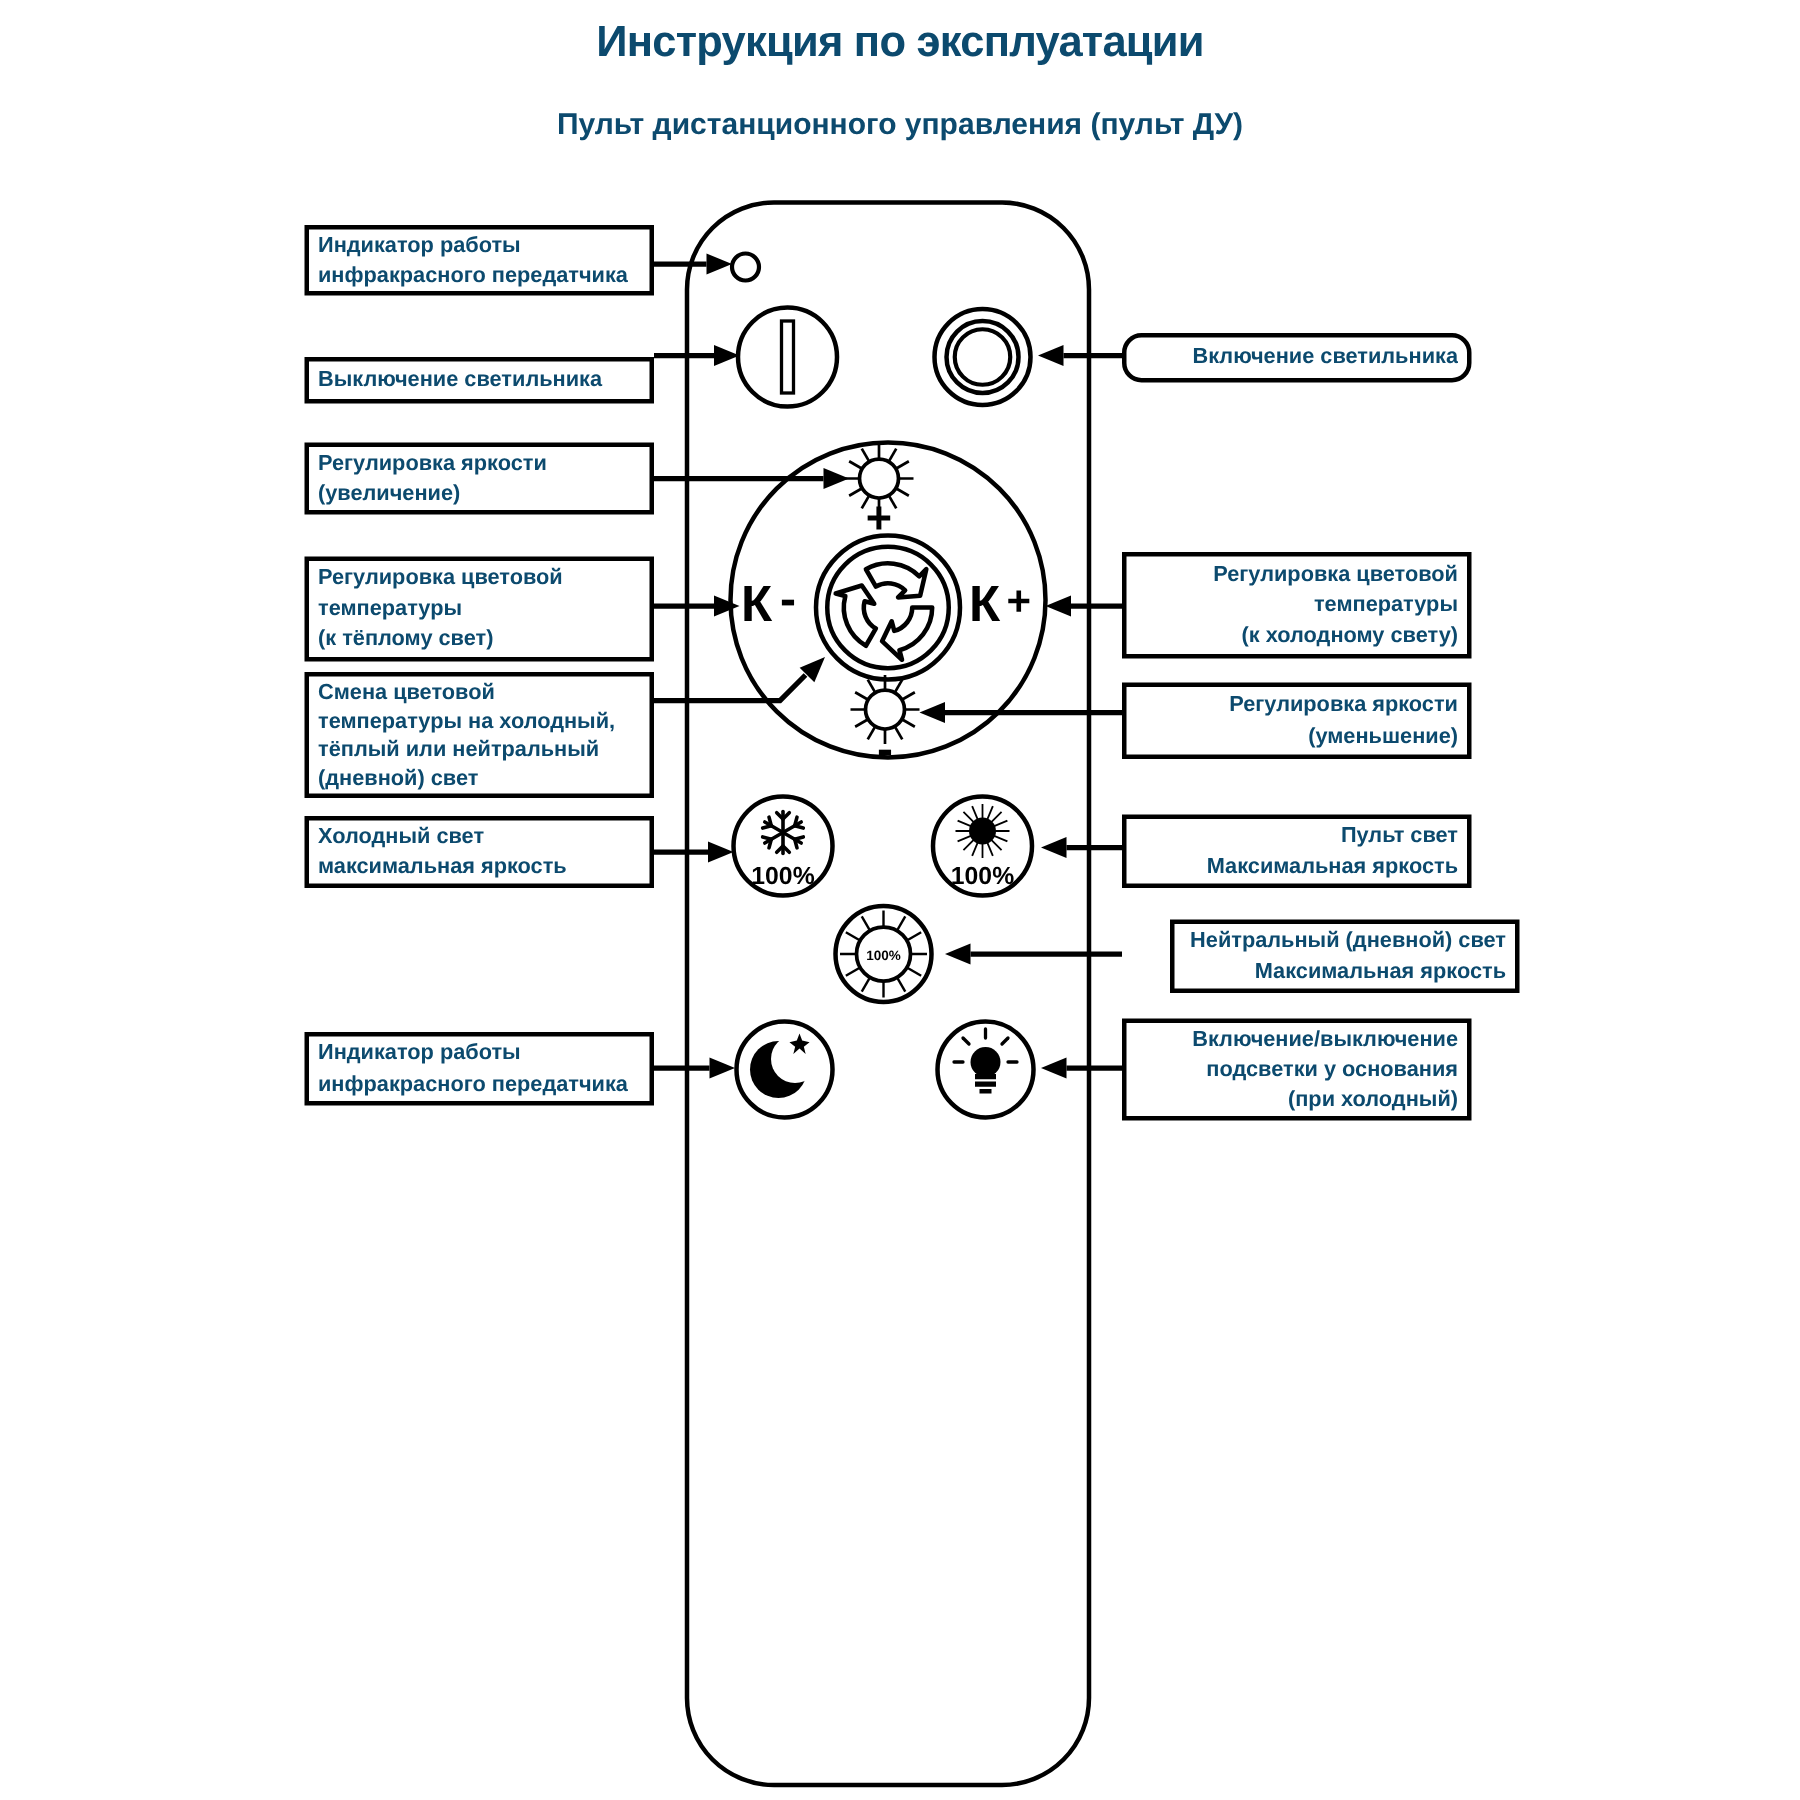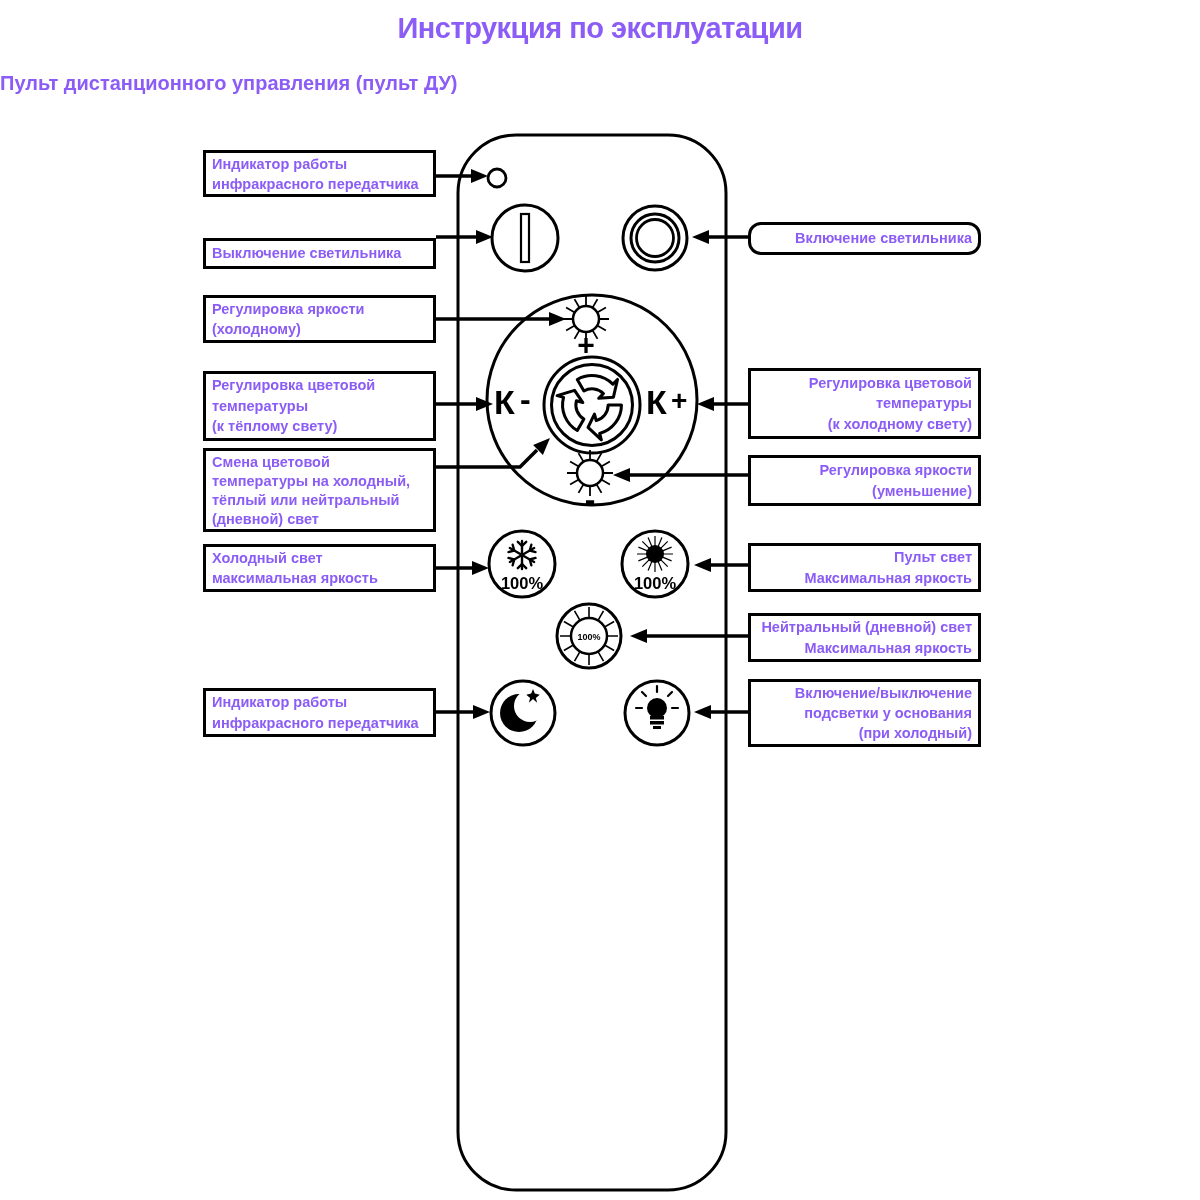--- a/index.html
+++ b/index.html
@@ -1,20 +1,20 @@
 <!DOCTYPE html>
 <html><head>
 <meta charset="utf-8">
 <style>
   html,body{margin:0;padding:0;background:#fff;}
   .page{position:relative;width:1200px;height:1200px;background:#fff;
-        font-family:"Liberation Sans",sans-serif;color:#8b5cf6;overflow:hidden;}
+        font-family:"Liberation Sans",sans-serif;color:#0c4a6e;overflow:hidden;}
   .title{position:absolute;top:12px;left:0;width:1200px;text-align:center;
          font-size:29px;font-weight:bold;letter-spacing:-0.5px;}
-  .subtitle{position:absolute;top:72px;left:0;width:1200px;
+  .subtitle{position:absolute;top:72px;left:0;width:1200px;text-align:center;
          font-size:20px;font-weight:bold;}
   .diagram-svg{position:absolute;left:0;top:0;}
   .label-box{position:absolute;width:233px;box-sizing:border-box;border:3px solid #000;
          background:#fff;display:flex;flex-direction:column;justify-content:center;
          font-size:14.5px;font-weight:bold;line-height:20.5px;padding:1px 6px;}
   .label-box.left{left:203px;text-align:left;}
   .label-box.right{left:748px;text-align:right;}
   .label-box div{white-space:nowrap;overflow:hidden;}
   svg text{font-family:"Liberation Sans",sans-serif;font-weight:bold;fill:#000;}
 </style>
@@ -190,26 +190,26 @@
 
   <div class="label-box left" style="top:150px;height:47px;">
     <div>Индикатор работы</div>
     <div>инфракрасного передатчика</div>
   </div>
   <div class="label-box left" style="top:238px;height:31px;">
     <div>Выключение светильника</div>
   </div>
   <div class="label-box left" style="top:295px;height:48px;">
     <div>Регулировка яркости</div>
-    <div>(холодному)</div>
+    <div>(увеличение)</div>
   </div>
   <div class="label-box left" style="top:371px;height:70px;">
     <div>Регулировка цветовой</div>
     <div>температуры</div>
-    <div>(к тёплому свету)</div>
+    <div>(к тёплому свет)</div>
   </div>
   <div class="label-box left" style="top:544px;height:48px;">
     <div>Холодный свет</div>
     <div>максимальная яркость</div>
   </div>
   <div class="label-box left" style="top:448px;height:84px;">
     <div>Смена цветовой</div>
     <div>температуры на холодный,</div>
     <div>тёплый или нейтральный</div>
     <div>(дневной) свет</div>
@@ -228,21 +228,21 @@
     <div>(к холодному свету)</div>
   </div>
   <div class="label-box right" style="top:455px;height:51px;">
     <div>Регулировка яркости</div>
     <div>(уменьшение)</div>
   </div>
   <div class="label-box right" style="top:543px;height:49px;">
     <div>Пульт свет</div>
     <div>Максимальная яркость</div>
   </div>
-  <div class="label-box right" style="top:613px;height:49px;">
+  <div class="label-box right" style="top:613px;height:49px;margin-left:32px;">
     <div>Нейтральный (дневной) свет</div>
     <div>Максимальная яркость</div>
   </div>
   <div class="label-box right" style="top:679px;height:68px;">
     <div>Включение/выключение</div>
     <div>подсветки у основания</div>
     <div>(при холодный)</div>
   </div>
 
 </div>

